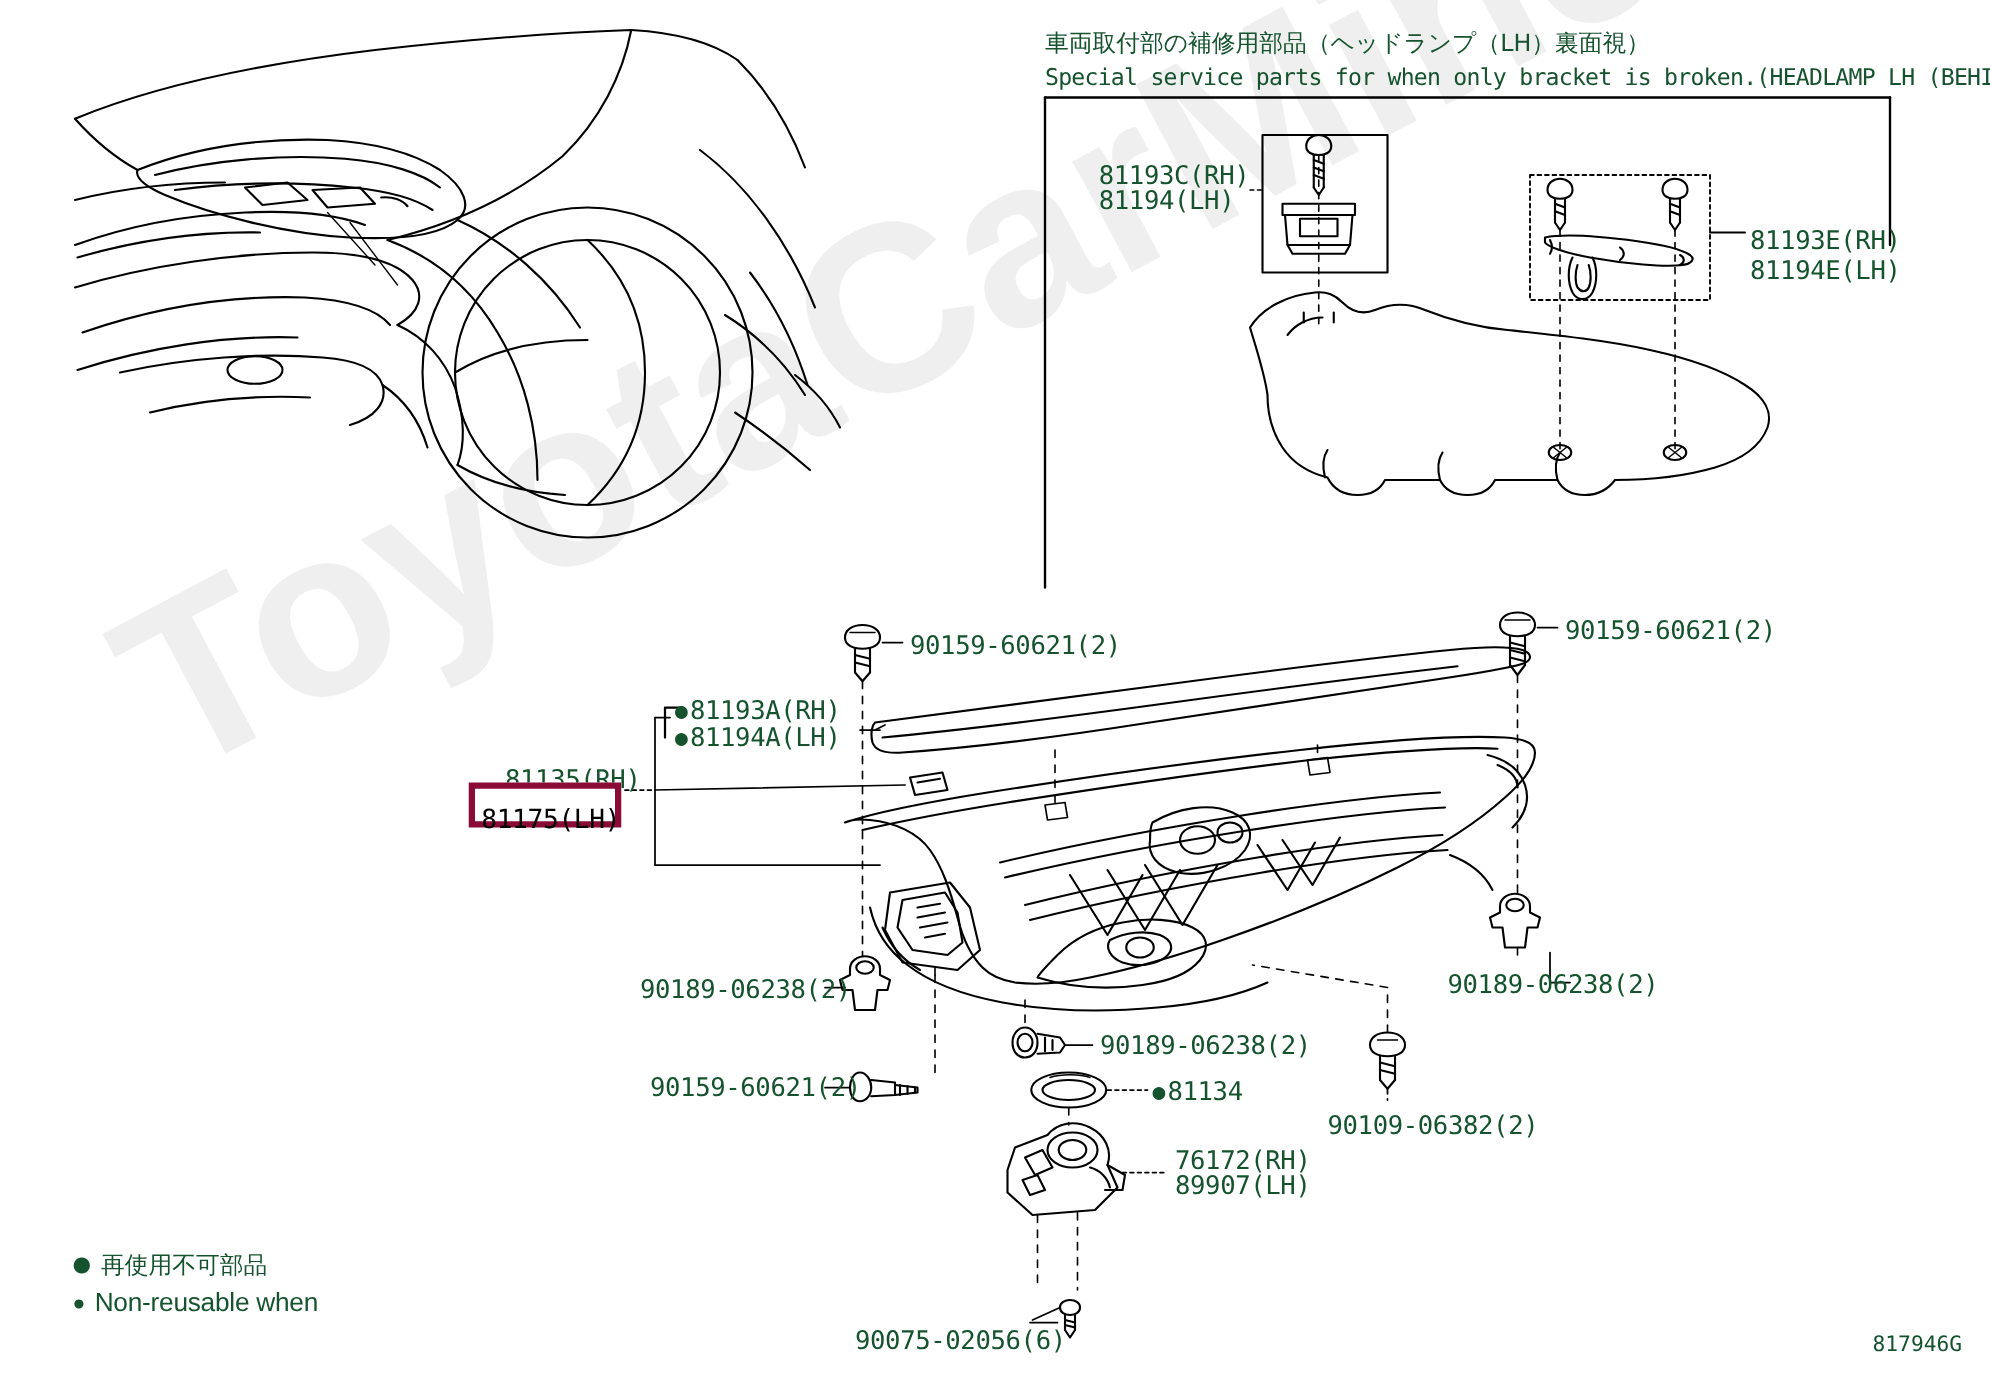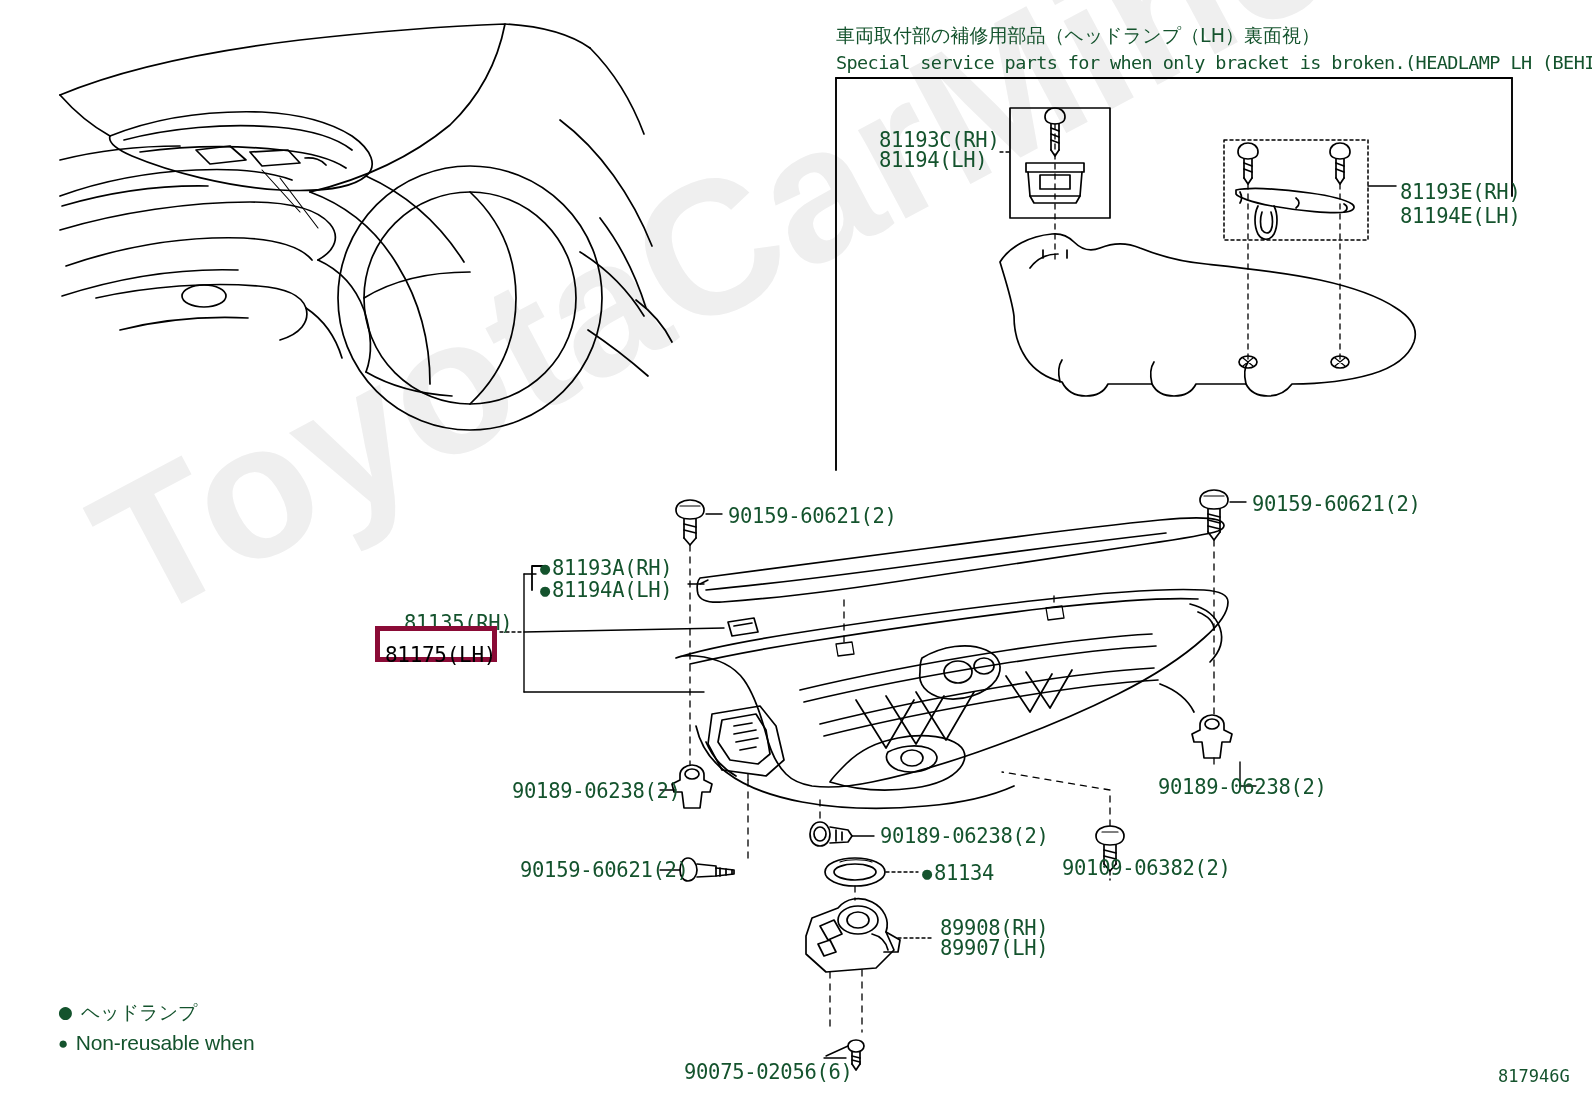--- a/index.html
+++ b/index.html
@@ -471,28 +471,28 @@
     <div class="lbl" style="left:512px; top:779px;">90189-06238(2)</div>
 
     <div class="lbl" style="left:1158px; top:775px;">90189-06238(2)</div>
 
     <div class="lbl" style="left:880px; top:824px;">90189-06238(2)</div>
 
     <div class="lbl" style="left:520px; top:858px;">90159-60621(2)</div>
 
     <div class="lbl" style="left:922px; top:861px;"><span class="bullet">●</span><span>81134</span></div>
 
-    <div class="lbl" style="left:1062px; top:856px;">90109-06382(2)</div>
-
-    <div class="lbl" style="left:940px; top:916px;">89908(RH)</div>
+    <div class="lbl" style="left:1062px; top:888px;">90109-06382(2)</div>
+
+    <div class="lbl" style="left:940px; top:916px;">76172(RH)</div>
     <div class="lbl" style="left:940px; top:936px;">89907(LH)</div>
 
     <div class="lbl" style="left:684px; top:1049px;margin-top:11px;">90075-02056(6)</div>
 
-    <div class="lbl j" style="left:58px; top:1001px;"><span class="bullet">●</span> <span>ヘッドランプ</span></div>
+    <div class="lbl j" style="left:58px; top:1001px;"><span class="bullet">●</span> <span>再使用不可部品</span></div>
     <div class="lbl legend-en" style="left:58px; top:1031px;"><span class="bullet">●</span> <span>Non-reusable when</span></div>
 
     <div class="lbl code" style="left:1498px; top:1066px;">817946G</div>
   </div>
 
   <div id="highlight-box" style="left:375px; top:626px; width:122px; height:36px;"></div>
   <div id="highlight-label" style="left:385px; top:631px;margin-top:12px;">81175(LH)</div>
 
 </div>
 

